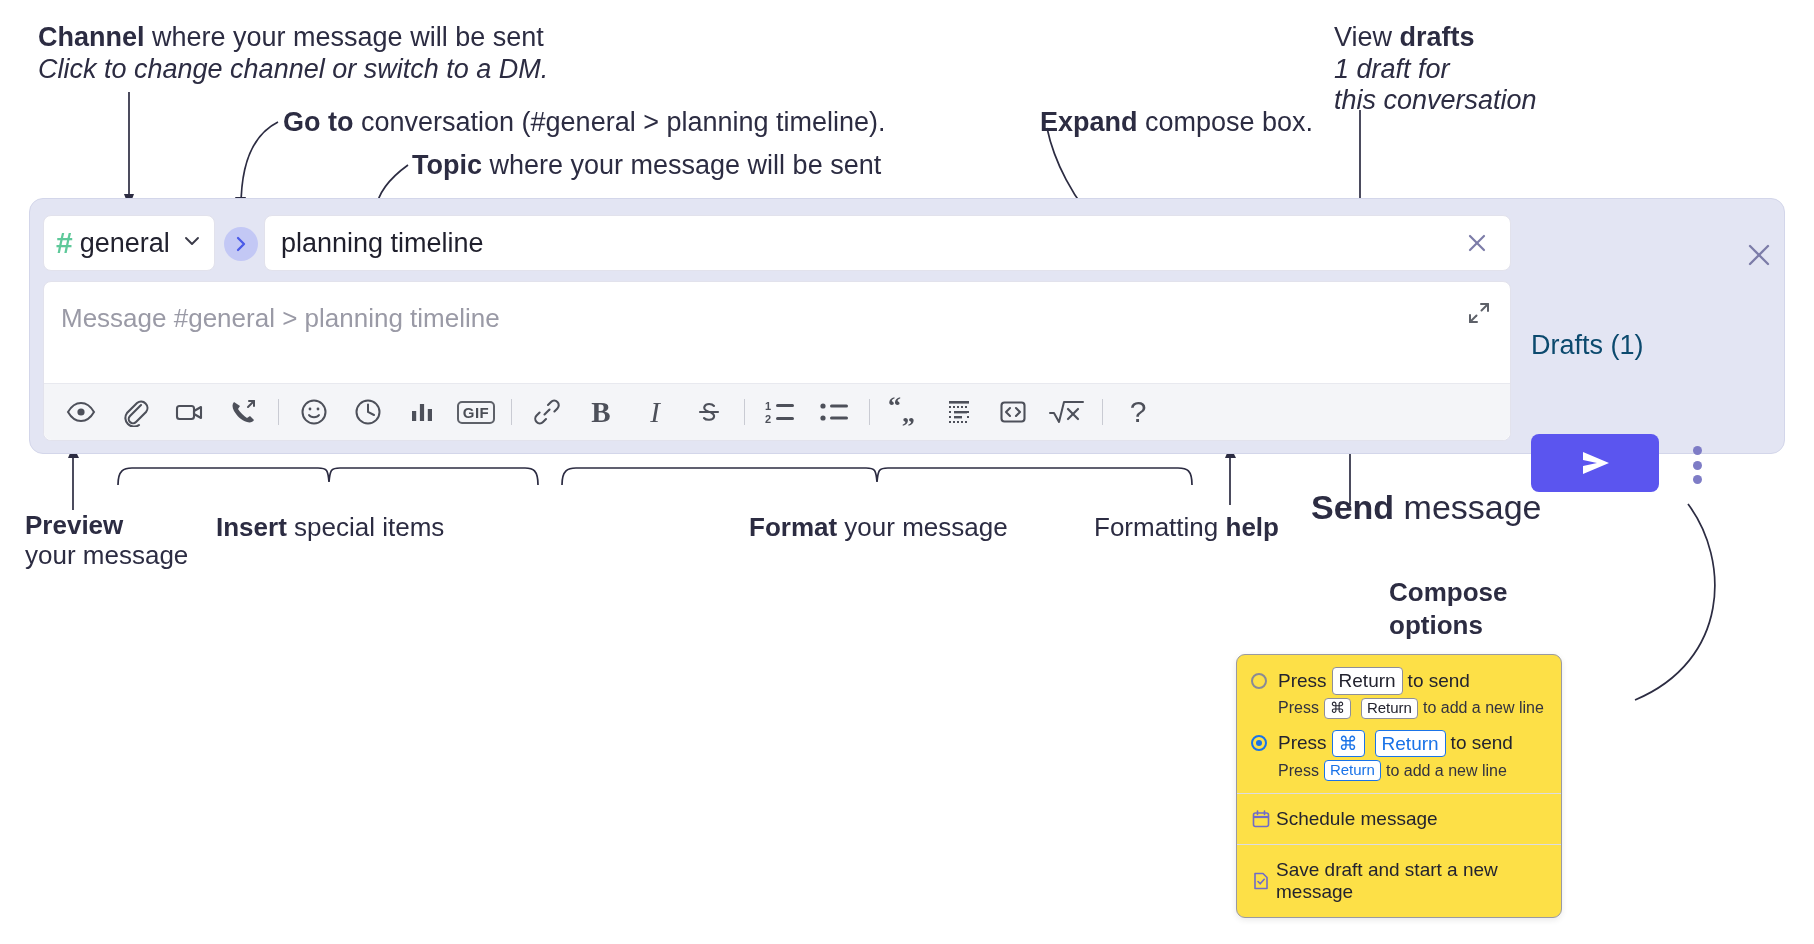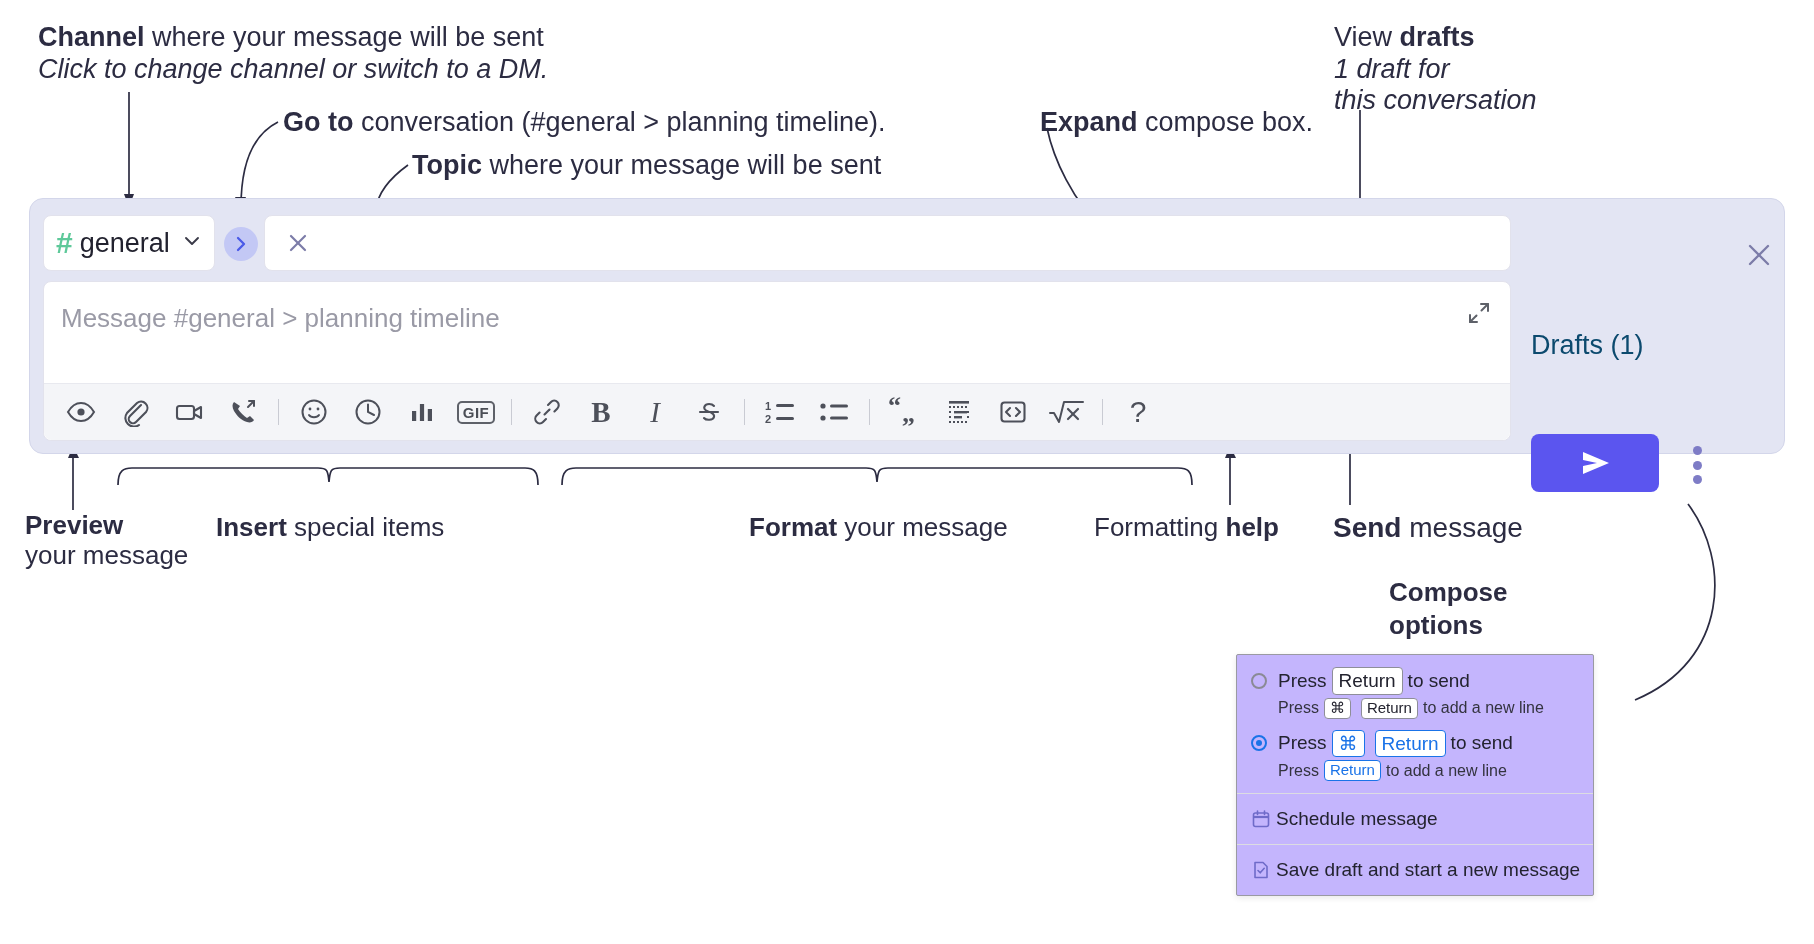--- a/index.html
+++ b/index.html
@@ -110,22 +110,22 @@
     padding:3px 0;box-sizing:border-box;cursor:pointer;
   }
   #kebab-btn i{width:9px;height:9px;border-radius:50%;background:#7e7cc6;display:block;}
   #panel-close{
     left:1742px;top:238px;width:34px;height:34px;
     display:flex;align-items:center;justify-content:center;cursor:pointer;
   }
 
   
   #options-menu{
-    left:1236px;top:654px;width:358px;
-    background:#c4b5fd;border:1px solid #9a9aa2;border-radius:2px;
+    left:1236px;top:654px;width:326px;
+    background:#fde047;border:1px solid #9a9aa2;border-radius:9px;
     box-shadow:0 2px 6px rgba(0,0,0,.09);
     padding:9px 0 8px 0;
     box-sizing:border-box;
     font-size:19px;color:#23232f;
   }
   .radio-row{display:flex;align-items:center;padding:3px 0 1px 14px;}
   .radio{
     width:16px;height:16px;border:2px solid #8a8a95;border-radius:50%;
     flex:none;margin-right:11px;box-sizing:border-box;position:relative;
   }
@@ -223,20 +223,21 @@
   </span>
 </div>
 
 <div class="abs" id="goto-btn">
   <svg width="18" height="18" viewBox="0 0 18 18" fill="none" stroke="#4a5ae8" stroke-width="2.3" stroke-linecap="round" stroke-linejoin="round">
       <polyline points="6,3 12,9 6,15"></polyline>
     </svg>
 </div>
 
 <div class="abs" id="topic-field">
+  <span id="topic-value">planning timeline</span>
   <span id="topic-clear">
     <svg width="28" height="28" viewBox="0 0 28 28" fill="none" stroke="#7c7ca8" stroke-width="2.2" stroke-linecap="round">
         <line x1="7" y1="7" x2="21" y2="21"></line>
         <line x1="21" y1="7" x2="7" y2="21"></line>
       </svg>
   </span>
 </div>
 
 <div class="abs" id="message-box">
   <div id="message-placeholder">Message #general &gt; planning timeline</div>
@@ -421,21 +422,21 @@
 </div>
 
 <div class="abs anno" style="left:749px;top:512px;font-size:26px;">
   <b>Format</b><span> your message</span>
 </div>
 
 <div class="abs anno" style="left:1094px;top:512px;font-size:26px;">
   <span>Formatting </span><b>help</b>
 </div>
 
-<div class="abs anno" style="left:1311px;top:512px;font-size:28px;margin-left:22px;">
+<div class="abs anno" style="left:1311px;top:488px;font-size:34px;">
   <b>Send</b><span> message</span>
 </div>
 
 <div class="abs anno" style="left:1389px;top:576px;font-size:26px;line-height:1.28;">
   <div><b>Compose</b></div>
   <div><b>options</b></div>
   <div>menu</div>
 </div>
 
 <div class="abs" id="options-menu">

